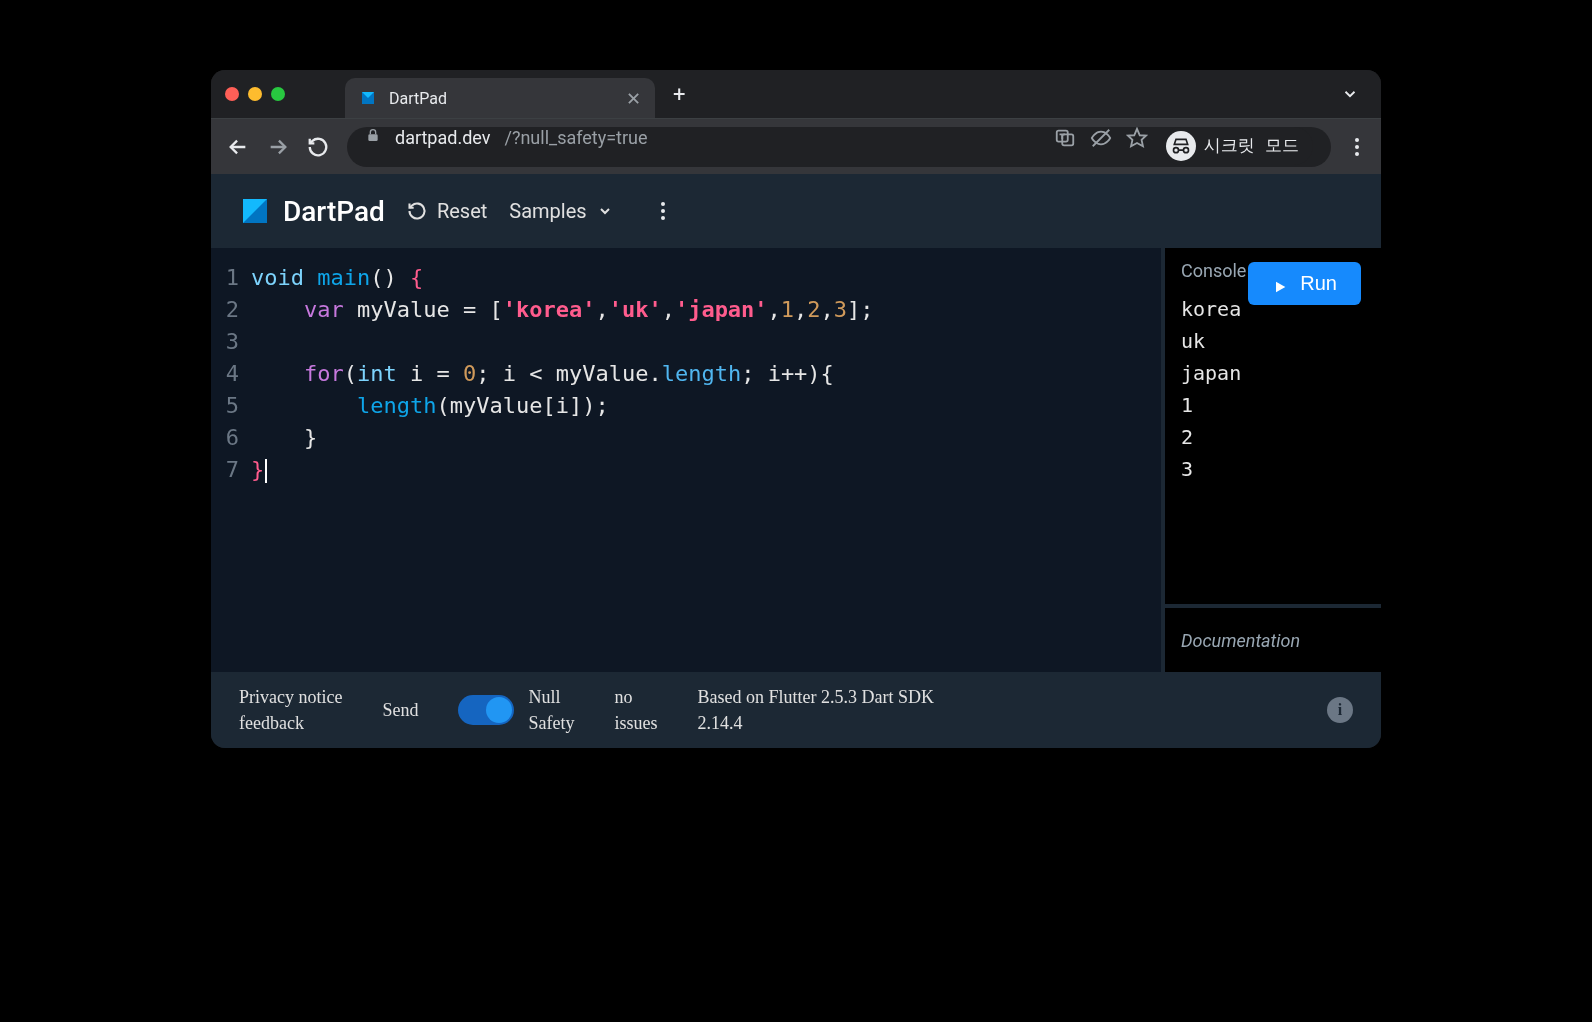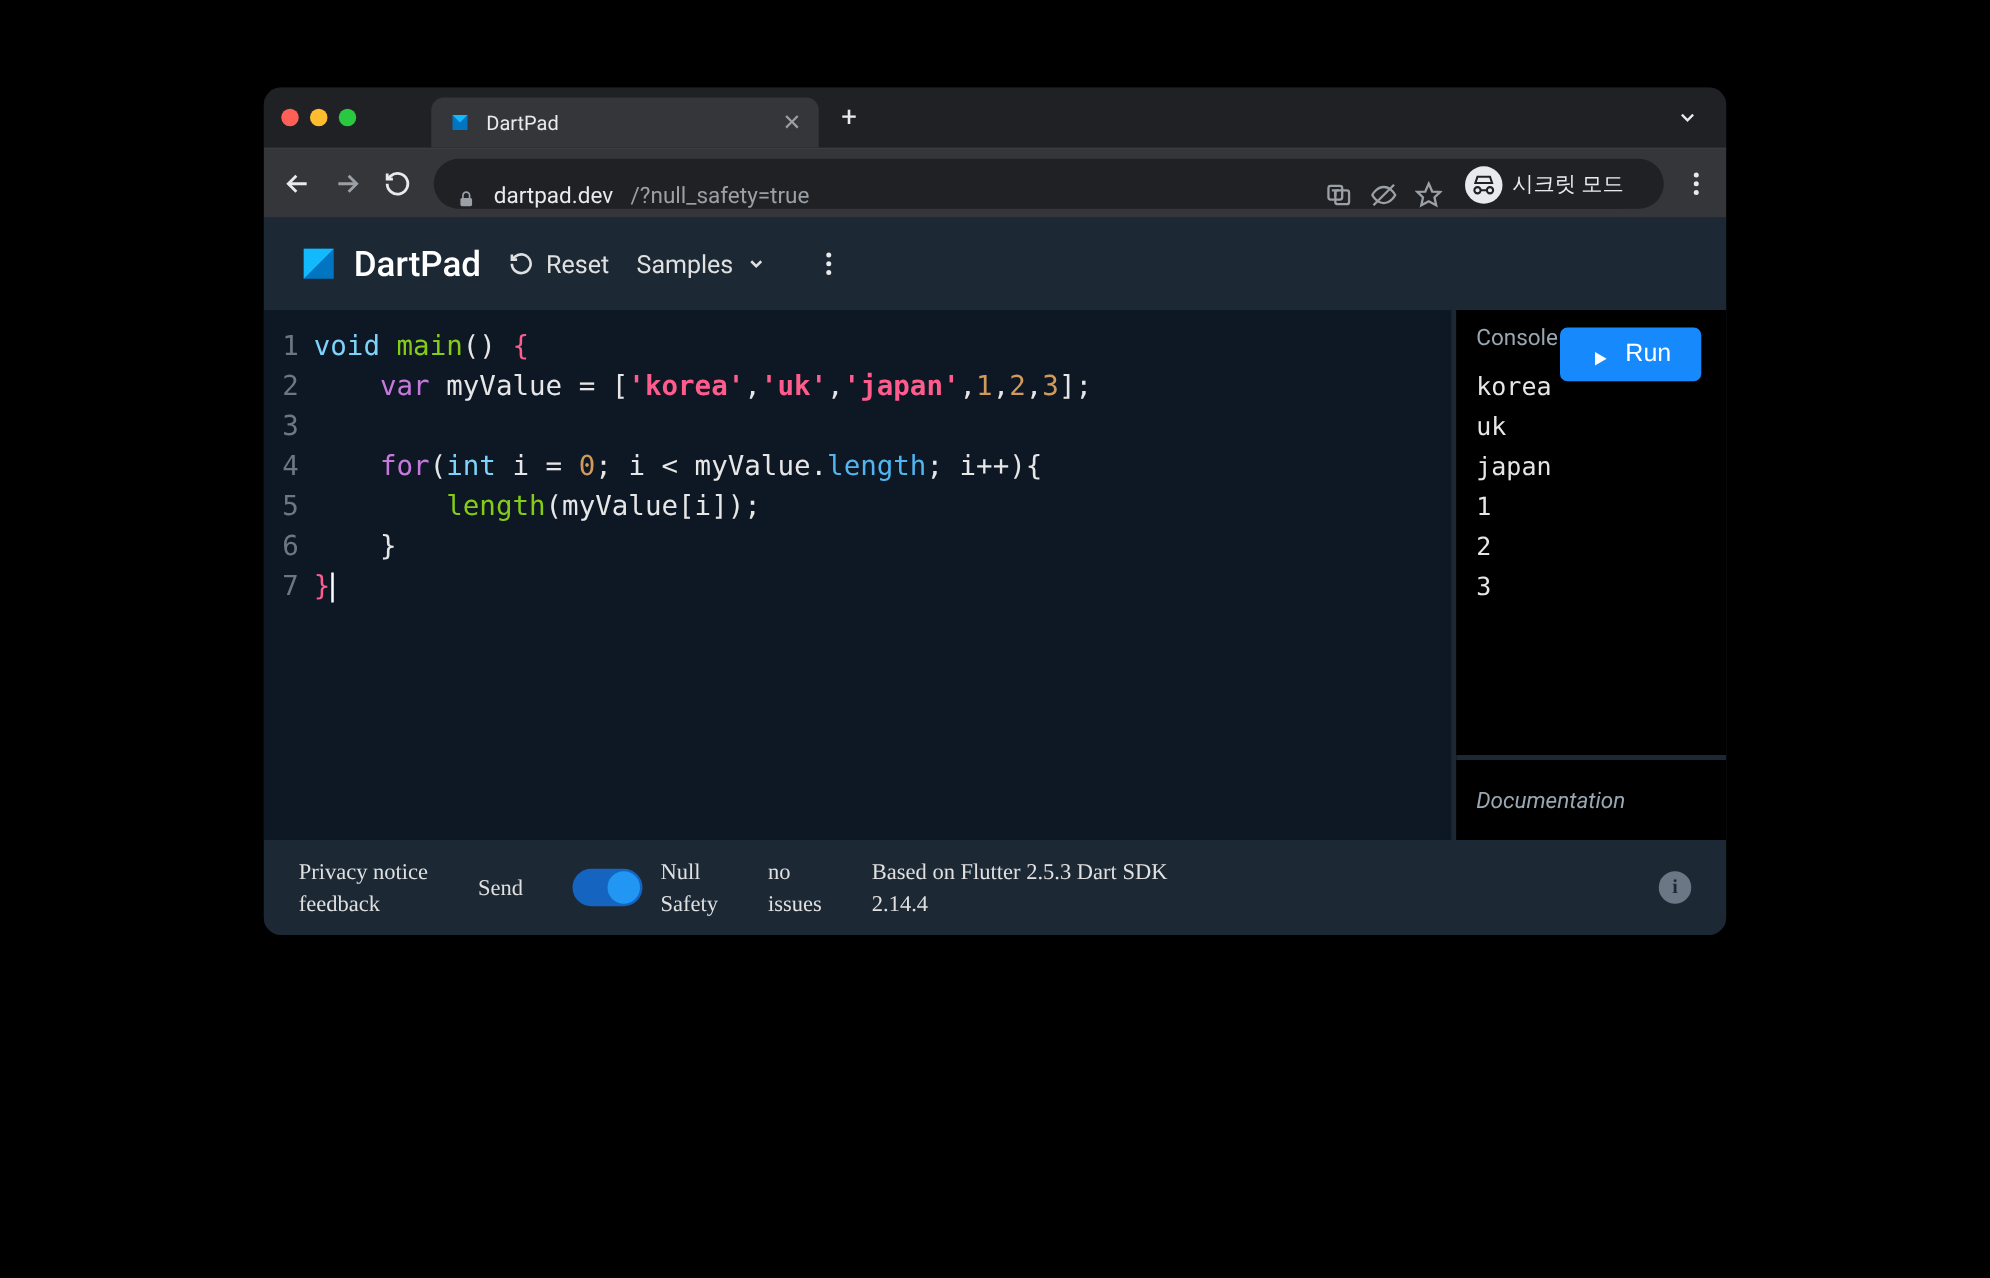--- a/index.html
+++ b/index.html
@@ -67,34 +67,34 @@
     border-top: 1px solid #3c4043;
   }
   .navbtn { color: #9aa0a6; cursor: pointer; display:flex; align-items:center; }
   .navbtn.active { color: #e8eaed; }
   .omnibox {
     flex: 1;
     background: #202124;
     border-radius: 22px;
     height: 40px;
     display: flex;
-    align-items: flex-end;
+    align-items: flex-start;
     padding: 0 18px;
     gap: 14px;
     color: #e8eaed;
     font-size: 18px;
   }
   .omnibox .lock { color: #9aa0a6; }
   .url-dim { color: #9aa0a6; }
   .omnibox .spacer { flex: 1; }
   .omnibox .ico { color: #9aa0a6; cursor: pointer; }
   .incognito-chip {
     display: flex; align-items: center; gap: 8px;
     background: #202124; border-radius: 20px; padding: 4px 14px 4px 4px;
-    color: #e8eaed; font-size: 17px;
+    color: #e8eaed; font-size: 17px; font-family: Liberation Mono, monospace;
   }
   .incognito-chip .circ {
     width: 30px; height: 30px; border-radius: 50%; background: #e8eaed;
     display:flex; align-items:center; justify-content:center; color:#202124;
   }
   .kebab { color:#e8eaed; display:flex; flex-direction:column; gap:3px; padding:0 6px; cursor:pointer;}
   .kebab span{width:4px;height:4px;background:#e8eaed;border-radius:50%;}
 
   
   .app-toolbar {
@@ -130,21 +130,21 @@
     overflow: hidden;
   }
   .code-row { display:flex; }
   .gutter {
     width: 40px; text-align: right; padding-right: 12px;
     color: #6b7785;
   }
   .code { white-space: pre; color: #e6e6e6; }
   .kw-type { color: #7dd3fc; }      
   .kw-ctrl { color: #c678dd; }      
-  .fn { color: #84cc16; }           
+  .fn { color: #0ea5e9; }           
   .prop { color: #50b6f0; }         
   .str { color: #ff5c8d; font-weight: bold; }          
   .num { color: #d09a5b; }          
   .punct { color: #e6e6e6; }
   .brace-pink { color: #ff5c8d; }
   .cursor {
     display:inline-block; width:2px; height:24px; background:#fff;
     vertical-align: middle; margin-left:1px;
   }
 

